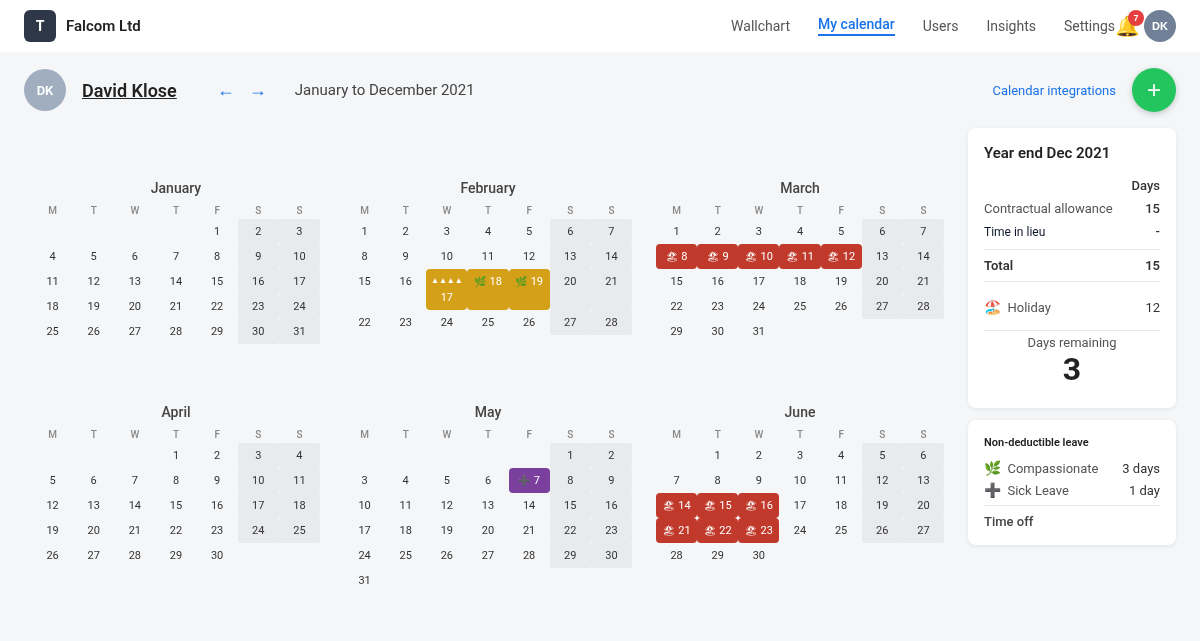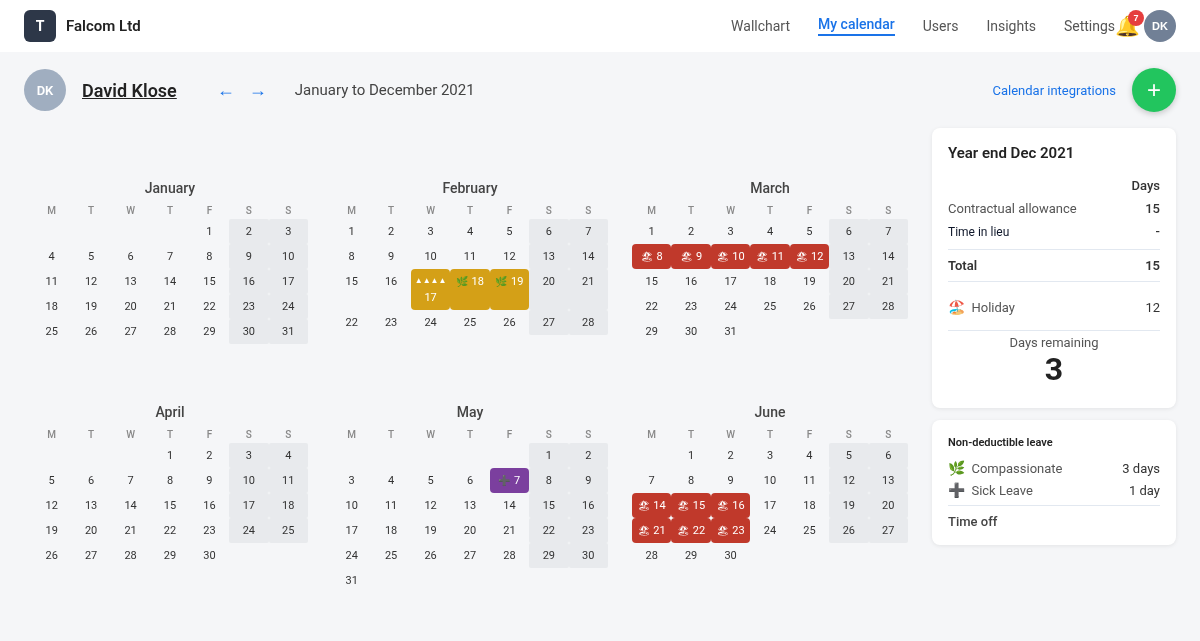--- a/index.html
+++ b/index.html
@@ -39,21 +39,21 @@
     .cal-day { text-align: center; font-size: 12px; padding: 4px 2px; border-radius: 4px; min-height: 24px; line-height: 16px; position: relative; }
     .cal-day.empty { }
     .cal-day.weekend { background: #e8eaed; border-radius: 2px; }
     .cal-day.holiday { background: #c0392b; color: #fff; border-radius: 4px; }
     .cal-day.compassionate { background: #d4a017; color: #fff; border-radius: 4px; }
     .cal-day.sick { background: #7b3f9e; color: #fff; border-radius: 4px; }
     .holiday-icon { font-size: 10px; }
     .day-num { font-size: 11px; }
 
     
-    .sidebar { width: 244px; }
+    .sidebar { width: 208px; }
     .sidebar-card { background: #fff; border-radius: 8px; padding: 16px; box-shadow: 0 1px 4px rgba(0,0,0,0.08); margin-bottom: 12px; }
     .sidebar-title { font-size: 15px; font-weight: 600; color: #222; margin-bottom: 12px; }
     .sidebar-row { display: flex; justify-content: space-between; align-items: center; padding: 4px 0; font-size: 13px; }
     .sidebar-label { color: #555; }
     .sidebar-value { color: #333; font-weight: 500; }
     .sidebar-link { color: #0f172a; font-size: 12px; text-decoration: none; cursor: pointer; }
     .sidebar-total { display: flex; justify-content: space-between; align-items: flex-end; padding: 8px 0; border-top: 1px solid #e2e8f0; border-bottom: 1px solid #e2e8f0; margin: 6px 0; }
     .sidebar-total-label { font-weight: 600; font-size: 13px; }
     .sidebar-total-value { font-weight: 600; font-size: 13px; }
     .sidebar-section { padding: 8px 0; }

